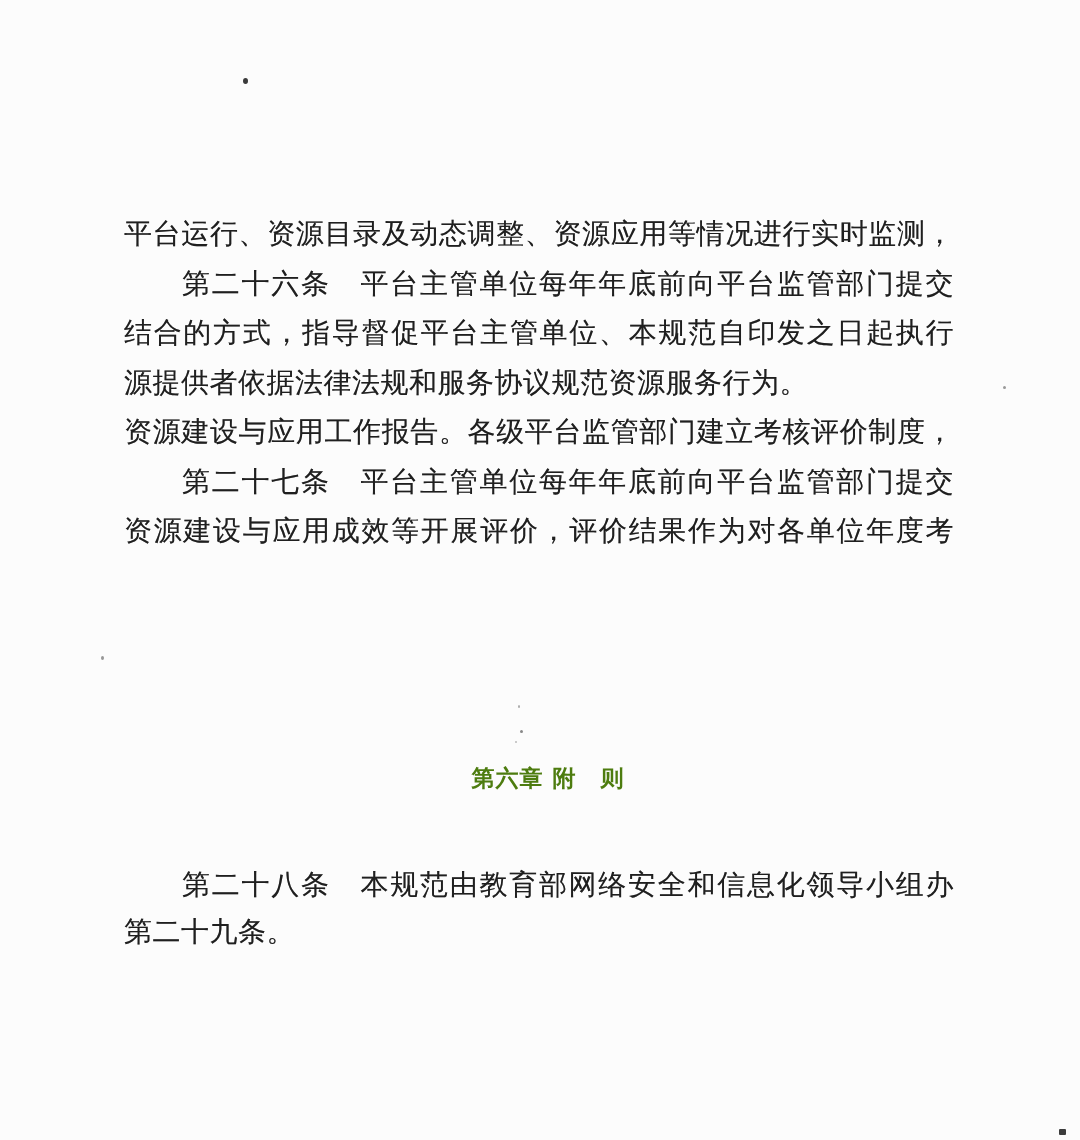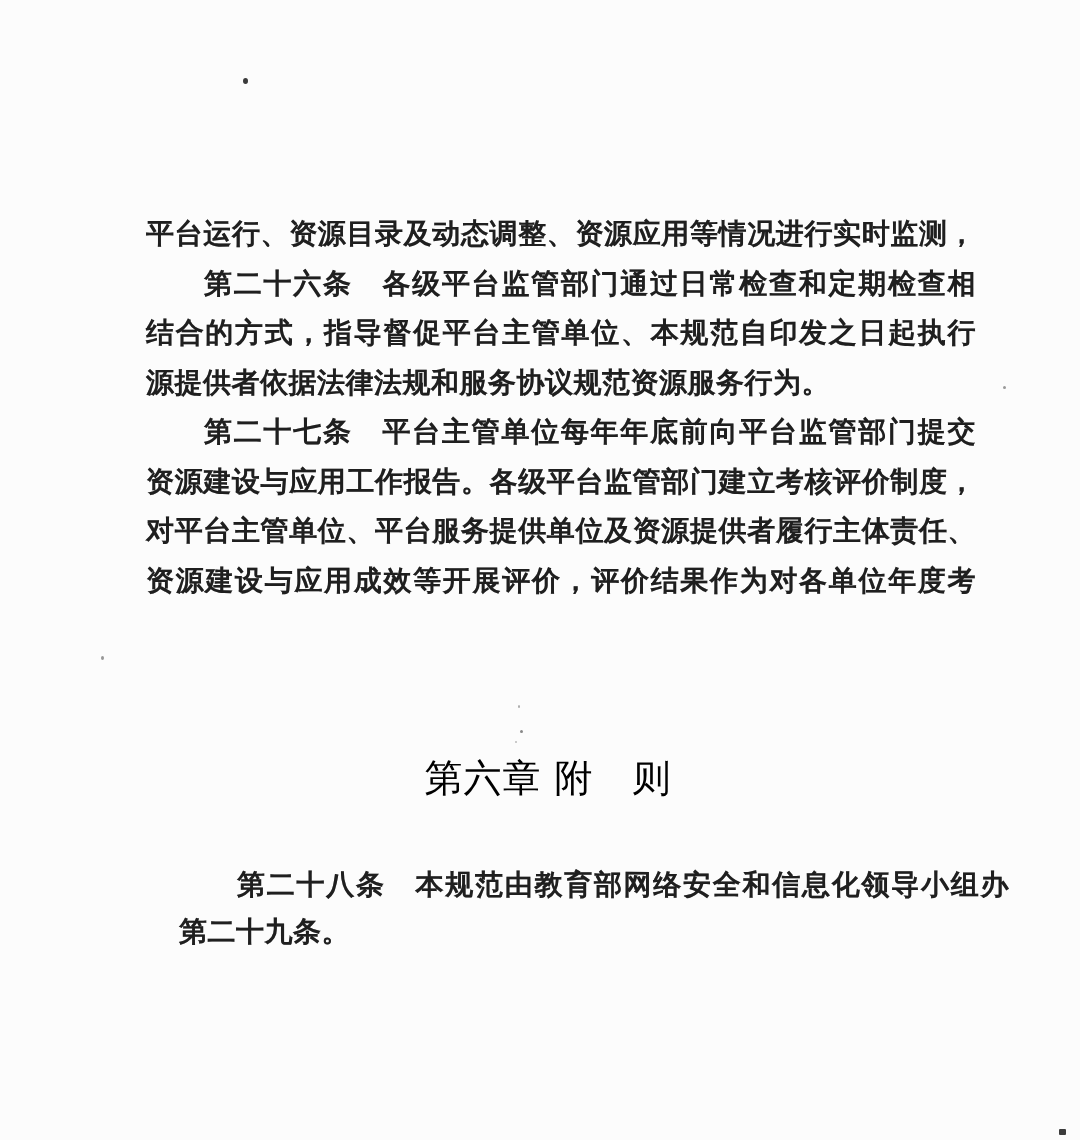--- a/index.html
+++ b/index.html
@@ -11,27 +11,26 @@
     position: relative;
     width: 1080px;
     height: 1140px;
     background: #fcfcfc;
     overflow: hidden;
     font-family: "Liberation Serif", "DejaVu Serif", serif;
     color: #1f1f1f;
   }
   .text-block {
     position: absolute;
-    left: 146px;
+    left: 124px;
     width: 830px;
-    font-weight: bold;
   }
   .block-a { top: 209px; }
   .block-a .line { line-height: 49.5px; }
-  .block-b { top: 861px; margin-left: 33px; }
+  .block-b { top: 861px; }
   .block-b .line { line-height: 47px; }
   .line {
     font-size: 28px;
     letter-spacing: 0.5px;
     text-align: justify;
     text-align-last: justify;
     text-justify: inter-ideograph;
     text-shadow: 0 0 0.5px rgba(20,20,20,0.45);
   }
   .line.flush {
@@ -40,52 +39,51 @@
   .line.indent {
     padding-left: 58px;
   }
   .chapter-heading {
     position: absolute;
     left: 133px;
     top: 758px;
     width: 830px;
     margin: 0;
     font-family: "DejaVu Sans", "Liberation Sans", sans-serif;
-    font-size: 38px;
-    font-weight: normal;
+    font-size: 23px;
+    font-weight: bold;
     line-height: 40px;
     letter-spacing: 1px;
     text-align: center;
-    color: #000000;
+    color: #4d7c0f;
   }
   .speck {
     position: absolute;
     border-radius: 50%;
   }
   .speck-1 { left: 243px; top: 78px;  width: 5px; height: 6px; background: #3a3a3a; }
   .speck-2 { left: 1003px; top: 386px; width: 3px; height: 3px; background: #999999; }
   .speck-3 { left: 518px; top: 705px; width: 2px; height: 3px; background: #aaaaaa; }
   .speck-4 { left: 520px; top: 730px; width: 3px; height: 3px; background: #888888; }
   .speck-5 { left: 515px; top: 741px; width: 2px; height: 2px; background: #bbbbbb; }
   .speck-6 { left: 101px; top: 656px; width: 3px; height: 4px; background: #979797; }
   .speck-7 { left: 1059px; top: 1129px; width: 7px; height: 6px; background: #3c3c3c; border-radius: 1px; }
 </style>
 </head>
 <body>
 
 <div class="page">
 
   <div class="text-block block-a">
     <div class="line">平台运行、资源目录及动态调整、资源应用等情况进行实时监测，</div>
-    <div class="line indent">第二十六条　各级平台监管部门通过日常检查和定期检查相</div>
+    <div class="line indent">第二十六条　平台主管单位每年年底前向平台监管部门提交</div>
     <div class="line">结合的方式，指导督促平台主管单位、本规范自印发之日起执行</div>
     <div class="line flush">源提供者依据法律法规和服务协议规范资源服务行为。</div>
+    <div class="line">资源建设与应用工作报告。各级平台监管部门建立考核评价制度，</div>
     <div class="line indent">第二十七条　平台主管单位每年年底前向平台监管部门提交</div>
-    <div class="line">资源建设与应用工作报告。各级平台监管部门建立考核评价制度，</div>
-    <div class="line">对平台主管单位、平台服务提供单位及资源提供者履行主体责任、</div>
     <div class="line">资源建设与应用成效等开展评价，评价结果作为对各单位年度考</div>
   </div>
 
   <h2 class="chapter-heading">第六章 附　则</h2>
 
   <div class="text-block block-b">
     <div class="line indent">第二十八条　本规范由教育部网络安全和信息化领导小组办</div>
     <div class="line flush">第二十九条。</div>
   </div>
 

